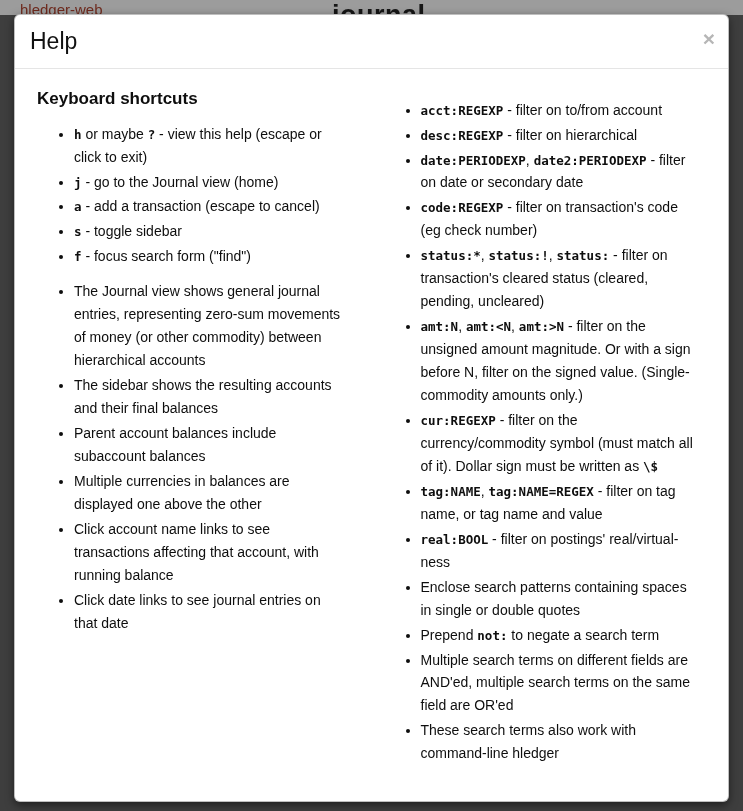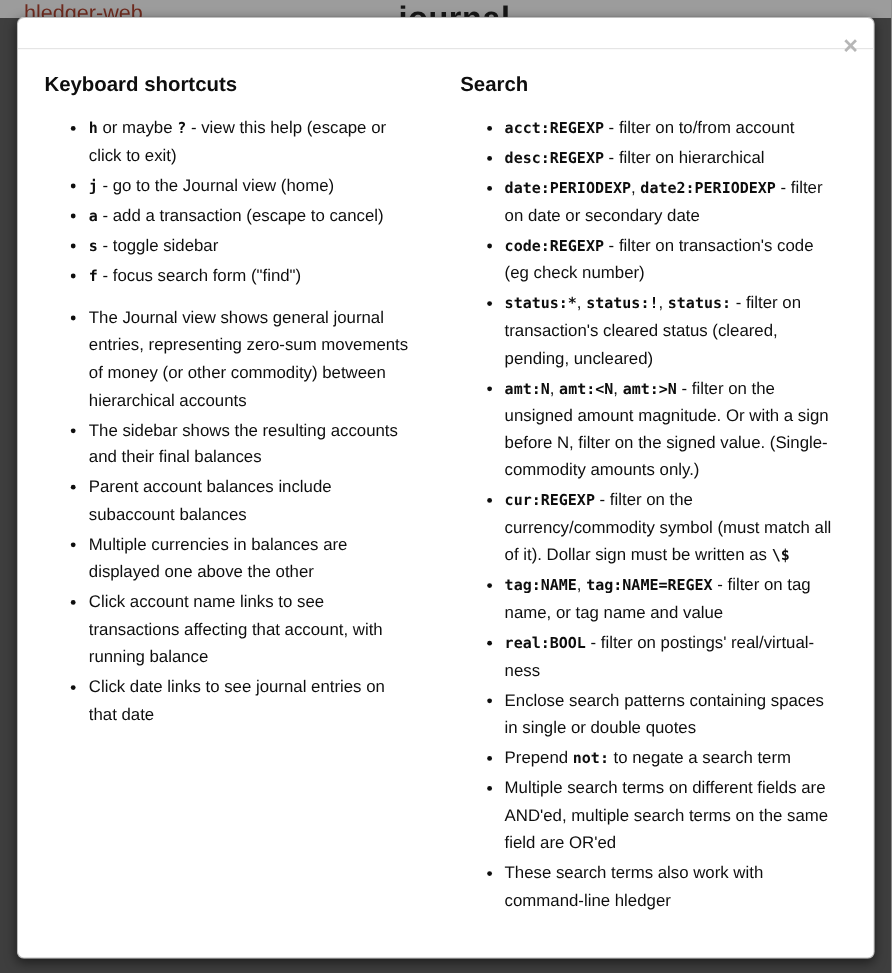--- a/index.html
+++ b/index.html
@@ -18,21 +18,21 @@
   .bg-strip {
     position: absolute;
     top: 0; left: 0;
     width: 100%; height: 15px;
     background: #9c9c9c;
     overflow: hidden;
   }
   .bg-brand {
     position: absolute;
     left: 20px; top: 1px;
-    font-size: 18px;
+    font-size: 15px;
     color: #6e2a1e;
   }
   .bg-page-title {
     position: absolute;
     left: 332px; top: 0;
     font-size: 27px;
     font-weight: bold;
     color: #161616;
     letter-spacing: 0.5px;
   }
@@ -108,20 +108,21 @@
 </head>
 <body>
 
 <div class="bg-strip">
   <span class="bg-brand">hledger-web</span>
   <span class="bg-page-title">journal</span>
 </div>
 
 <div class="modal">
   <div class="modal-header">
+    <div class="modal-title">Help</div>
     <button class="close">
       <span>×</span>
     </button>
   </div>
   <div class="modal-body">
     <div class="col">
       <h4 class="section-heading">Keyboard shortcuts</h4>
       <ul>
           <li><code>h</code><span> or maybe </span><code>?</code><span> - view this help (escape or click to exit)</span></li>
           <li><code>j</code><span> - go to the Journal view (home)</span></li>
@@ -132,21 +133,20 @@
       <ul>
           <li><span>The Journal view shows general journal entries, representing zero-sum movements of money (or other commodity) between hierarchical accounts</span></li>
           <li><span>The sidebar shows the resulting accounts and their final balances</span></li>
           <li><span>Parent account balances include subaccount balances</span></li>
           <li><span>Multiple currencies in balances are displayed one above the other</span></li>
           <li><span>Click account name links to see transactions affecting that account, with running balance</span></li>
           <li><span>Click date links to see journal entries on that date</span></li>
         </ul>
     </div>
     <div class="col">
-      <h4 class="section-heading">Search</h4>
       <ul>
           <li><code>acct:REGEXP</code><span> - filter on to/from account</span></li>
           <li><code>desc:REGEXP</code><span> - filter on hierarchical</span></li>
           <li><code>date:PERIODEXP</code><span>, </span><code>date2:PERIODEXP</code><span> - filter on date or secondary date</span></li>
           <li><code>code:REGEXP</code><span> - filter on transaction's code (eg check number)</span></li>
           <li><code>status:*</code><span>, </span><code>status:!</code><span>, </span><code>status:</code><span> - filter on transaction's cleared status (cleared, pending, uncleared)</span></li>
           <li><code>amt:N</code><span>, </span><code>amt:&lt;N</code><span>, </span><code>amt:&gt;N</code><span> - filter on the unsigned amount magnitude. Or with a sign before N, filter on the signed value. (Single-commodity amounts only.)</span></li>
           <li><code>cur:REGEXP</code><span> - filter on the currency/commodity symbol (must match all of it). Dollar sign must be written as </span><code>\$</code></li>
           <li><code>tag:NAME</code><span>, </span><code>tag:NAME=REGEX</code><span> - filter on tag name, or tag name and value</span></li>
           <li><code>real:BOOL</code><span> - filter on postings' real/virtual-ness</span></li>

